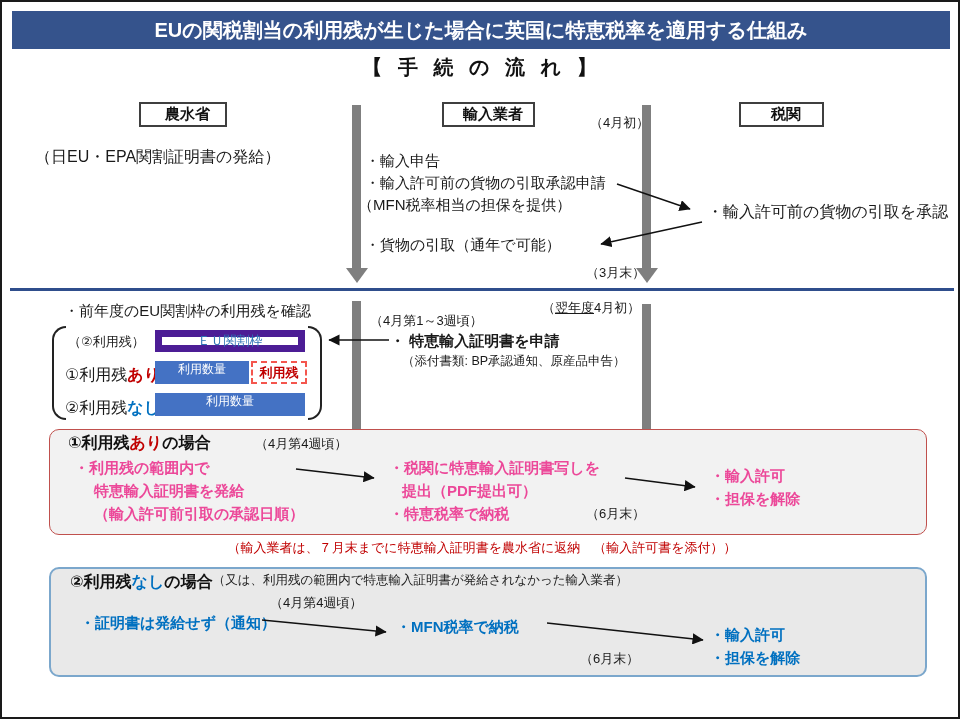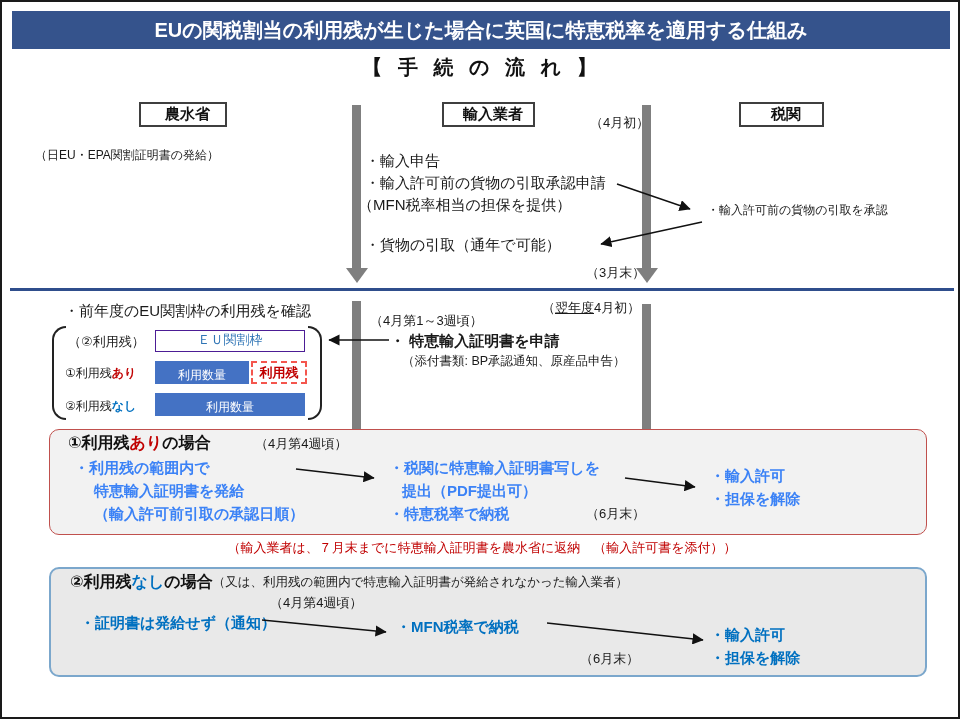--- a/index.html
+++ b/index.html
@@ -15,45 +15,45 @@
   .subtitle { left:0; top:52px; width:960px; text-align:center; font-size:20px;
               font-weight:bold; letter-spacing:5px; color:#111; }
 
   
   .actorbox { height:25px; background:#fff; border:2px solid #3f3f3f; color:#111;
               font-size:15px; font-weight:bold; display:flex; align-items:center;
               justify-content:center;padding-left:9px; }
 
   
   .t   { font-size:15px; color:#1a1a1a; white-space:nowrap; }
-  .t14 { font-size:12px; color:#1a1a1a; white-space:nowrap; }
+  .t14 { font-size:16px; color:#1a1a1a; white-space:nowrap; }
   .lbl { font-size:13px; color:#1a1a1a; white-space:nowrap; }
   .sm  { font-size:12.5px; color:#1a1a1a; white-space:nowrap; }
-  .redtx  { color:#3b82f6; font-weight:600; font-size:15px; white-space:nowrap; }
+  .redtx  { color:#ec4899; font-weight:600; font-size:15px; white-space:nowrap; }
   .bluetx { color:#0070C0; font-weight:600; font-size:15px; white-space:nowrap; }
   .u { text-decoration:underline; }
 
   
   .divider { left:8px; top:286px; width:944px; height:3px; background:#2F4E8C; }
 
   
   .varrow { width:9px; background:#7F7F7F; }
   .varrow::after { content:""; position:absolute; left:-6.5px; bottom:-15px;
                    border-left:11px solid transparent; border-right:11px solid transparent;
                    border-top:15px solid #7F7F7F; }
 
   
   .bracket { width:14px; height:94px; border:2px solid #222; }
   .bracket.l { border-right:none; border-radius:14px 0 0 14px; }
   .bracket.r { border-left:none; border-radius:0 14px 14px 0; }
-  .quotabox { width:150px; height:22px; background:#fff; border:1px solid #4c1d95;
-              color:#2E74B5; font-size:13px; display:flex; align-items:flex-start;
+  .quotabox { width:150px; height:22px; background:#fff; border:7px solid #4c1d95;
+              color:#2E74B5; font-size:13px; display:flex; align-items:center;
               justify-content:center; }
   .bluebar { height:23px; background:#4472C4; color:#fff; font-size:12px;
-             display:flex; align-items:flex-end; justify-content:center; white-space:nowrap; }
+             display:flex; align-items:flex-start; justify-content:center; white-space:nowrap; }
   .dashbox { width:56px; height:23px; background:#fff; border:2px dashed #F4564E;
              color:#C00000; font-size:13px; font-weight:bold; display:flex;
              align-items:center; justify-content:center; }
 
   
   .case1 { left:47px; top:427px; width:878px; height:106px; background:#F2F2F2;
            border:1.5px solid #C0504D; border-radius:10px; }
   .case2 { left:47px; top:565px; width:878px; height:110px; background:#E9E9E9;
            border:2px solid #7BA7CC; border-radius:10px; }
   .casetitle { font-size:16px; font-weight:bold; color:#111; white-space:nowrap; }
@@ -143,21 +143,21 @@
   <div class="abs redtx" style="left:92px; top:503px;">（輸入許可前引取の承認日順）</div>
   <div class="abs redtx" style="left:387px; top:457px;">・税関に特恵輸入証明書写しを</div>
   <div class="abs redtx" style="left:400px; top:480px;">提出（PDF提出可）</div>
   <div class="abs redtx" style="left:387px; top:503px;">・特恵税率で納税</div>
   <div class="abs redtx" style="left:708px; top:465px;">・輸入許可</div>
   <div class="abs redtx" style="left:708px; top:488px;">・担保を解除</div>
   <div class="abs lbl" style="left:584px; top:503px;">（6月末）</div>
   <div class="abs footer-note">（輸入業者は、７月末までに特恵輸入証明書を農水省に返納　（輸入許可書を添付））</div>
 
   <div class="abs case2"></div>
-  <div class="abs" style="left:68px; top:570px; display:flex; align-items:center; white-space:nowrap;">
+  <div class="abs" style="left:68px; top:570px; display:flex; align-items:flex-start; white-space:nowrap;">
     <span class="casetitle"><span>②利用残</span><span class="hl-blue">なし</span><span>の場合</span></span>
     <span class="sm">（又は、利用残の範囲内で特恵輸入証明書が発給されなかった輸入業者）</span>
   </div>
   <div class="abs lbl" style="left:268px; top:592px;">（4月第4週頃）</div>
   <div class="abs bluetx" style="left:78px; top:612px;">・証明書は発給せず（通知）</div>
   <div class="abs bluetx" style="left:394px; top:616px;">・MFN税率で納税</div>
   <div class="abs bluetx" style="left:708px; top:624px;">・輸入許可</div>
   <div class="abs bluetx" style="left:708px; top:647px;">・担保を解除</div>
   <div class="abs lbl" style="left:578px; top:648px;">（6月末）</div>
 

